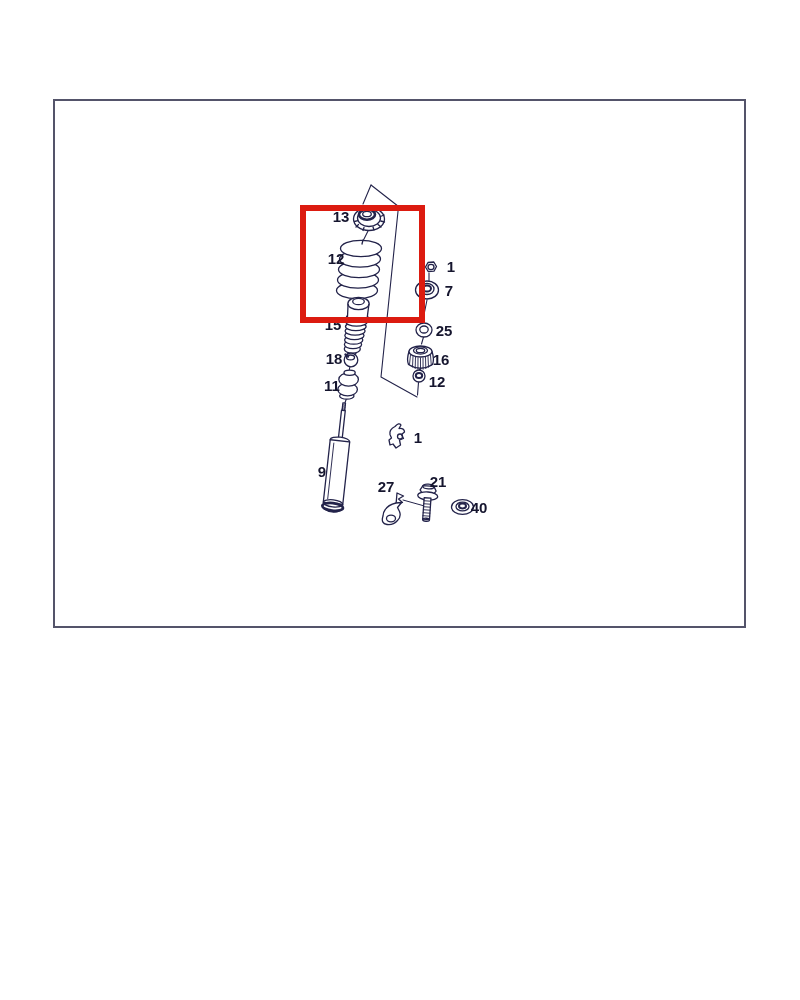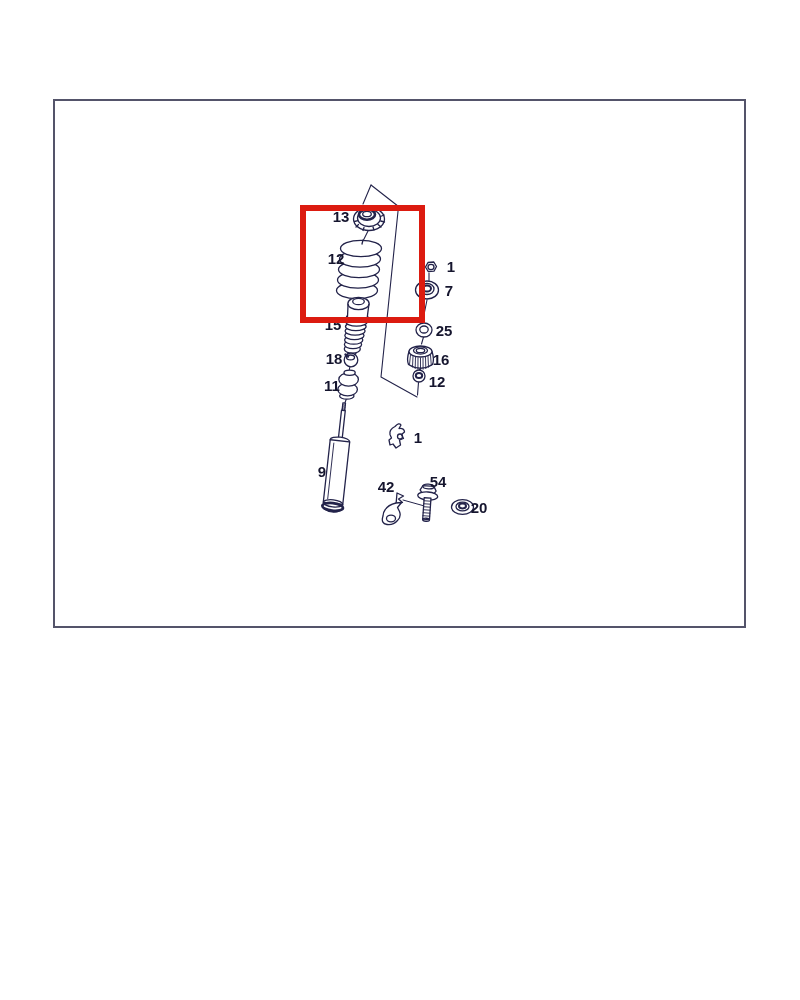--- a/index.html
+++ b/index.html
@@ -156,22 +156,22 @@
   </g>
 </svg>
 
 <div class="plabel" style="left:341px;top:216px">13</div>
 <div class="plabel" style="left:336px;top:258px">12</div>
 <div class="plabel" style="left:333px;top:324px">15</div>
 <div class="plabel" style="left:334px;top:358px">18</div>
 <div class="plabel" style="left:332px;top:385px">11</div>
 <div class="plabel" style="left:322px;top:471px">9</div>
 <div class="plabel" style="left:418px;top:437px">1</div>
-<div class="plabel" style="left:386px;top:486px">42</div>
-<div class="plabel" style="left:438px;top:481px">54</div>
-<div class="plabel" style="left:479px;top:507px">20</div>
+<div class="plabel" style="left:386px;top:486px">27</div>
+<div class="plabel" style="left:438px;top:481px">21</div>
+<div class="plabel" style="left:479px;top:507px">40</div>
 <div class="plabel" style="left:451px;top:266px">1</div>
 <div class="plabel" style="left:449px;top:290px">7</div>
 <div class="plabel" style="left:444px;top:330px">25</div>
 <div class="plabel" style="left:441px;top:359px">16</div>
 <div class="plabel" style="left:437px;top:381px">12</div>
 
 <div class="hlbox"></div>
 
 </body></html>

